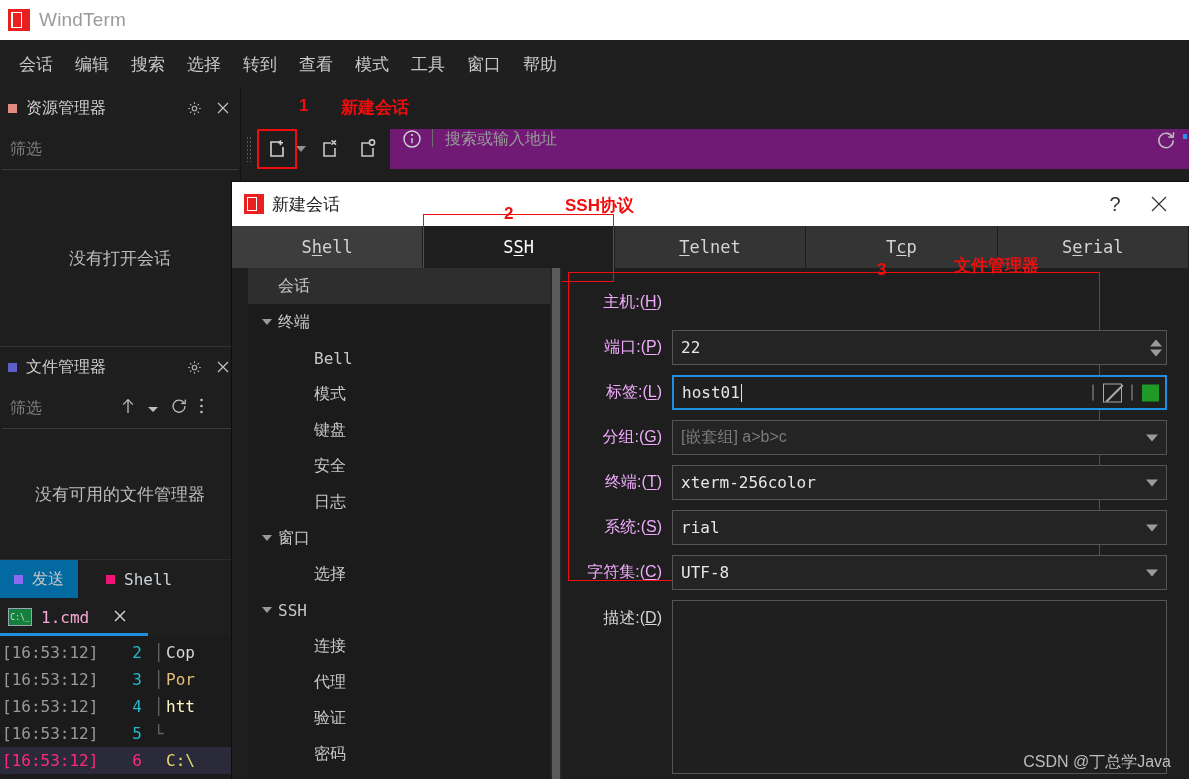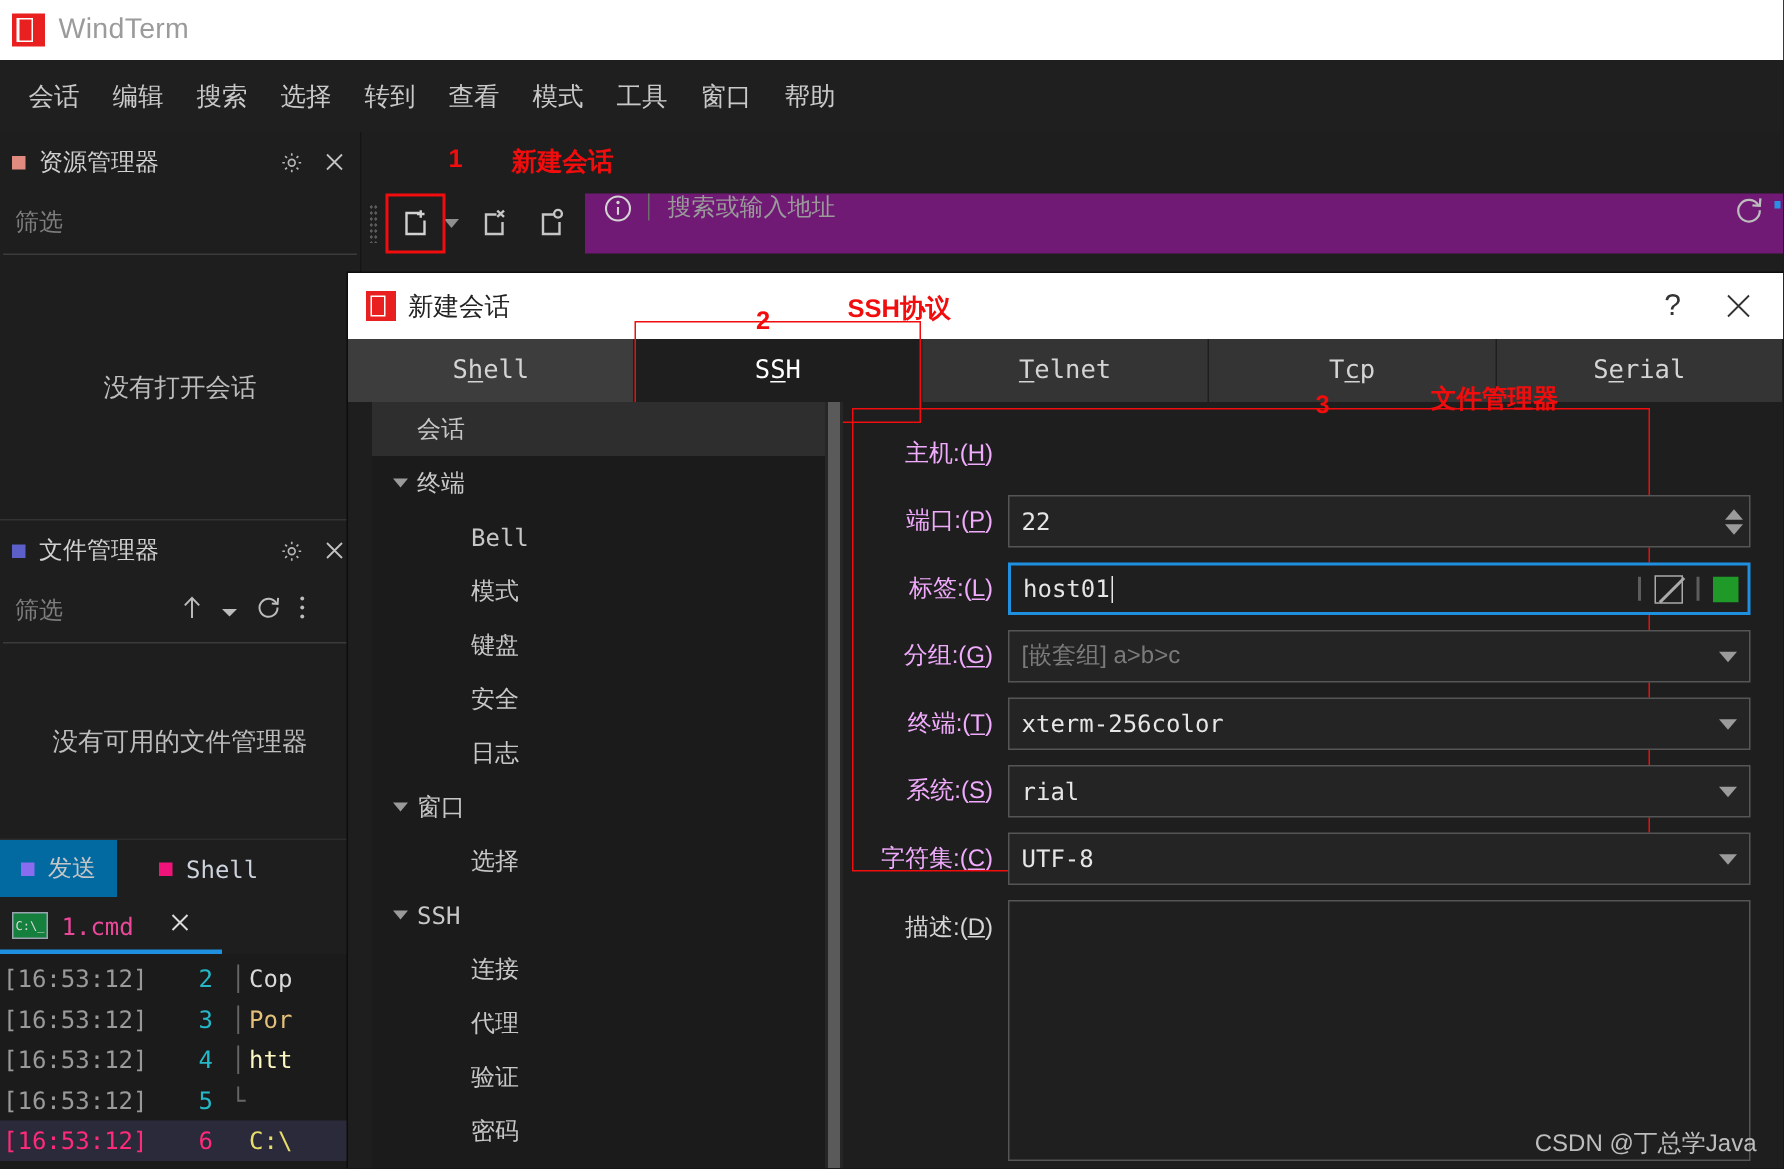--- a/index.html
+++ b/index.html
@@ -45,21 +45,21 @@
   
   .sbtabs{height:38px;display:flex;align-items:stretch;background:#1e1e1e;border-top:1px solid #2c2c2c;}
   .sbtab{display:flex;align-items:center;padding:0 14px;font-size:16px;color:#c6c6c6;}
   .sbtab.sel{background:#0369a1;}
   .sbtab .sq{width:9px;height:9px;margin-right:9px;}
   .sbtab .lbl-mono{font-family:"DejaVu Sans Mono","Liberation Mono",monospace;font-size:16px;color:#cdd3dc;}
 
   .filetab{height:38px;display:flex;align-items:center;padding:0 8px;position:relative;}
   .filetab .tico{width:22px;height:16px;border:1px solid #9aa4b1;background:#15803d;margin-right:9px;font-size:8px;color:#dcdcdc;
     display:flex;align-items:center;justify-content:center;font-family:"DejaVu Sans Mono","Liberation Mono",monospace;overflow:hidden;}
-  .filetab .fname{font-family:"DejaVu Sans Mono","Liberation Mono",monospace;font-size:16px;color:#ec4899;}
+  .filetab .fname{font-family:"DejaVu Sans Mono","Liberation Mono",monospace;font-size:16px;color:#f9a8d4;}
   .filetab .fclose{margin-left:24px;color:#d8d8d8;font-size:15px;}
   .tabunder{position:absolute;left:0;bottom:0;height:3px;width:148px;background:#1f8fe0;}
 
   
   .term{flex:1;background:#1b1b1b;overflow:hidden;font-family:"DejaVu Sans Mono","Liberation Mono",monospace;font-size:16px;padding-top:3px;}
   .tline{display:flex;height:27px;align-items:center;white-space:pre;}
   .tline.cur{background:#2a2a3a;}
   .ttime{color:#9a9a9a;width:96px;flex:0 0 auto;padding-left:2px;}
   .tline.cur .ttime{color:#ff2b7a;}
   .tnum{width:44px;flex:0 0 auto;text-align:right;color:#25b8c8;padding-right:12px;}

